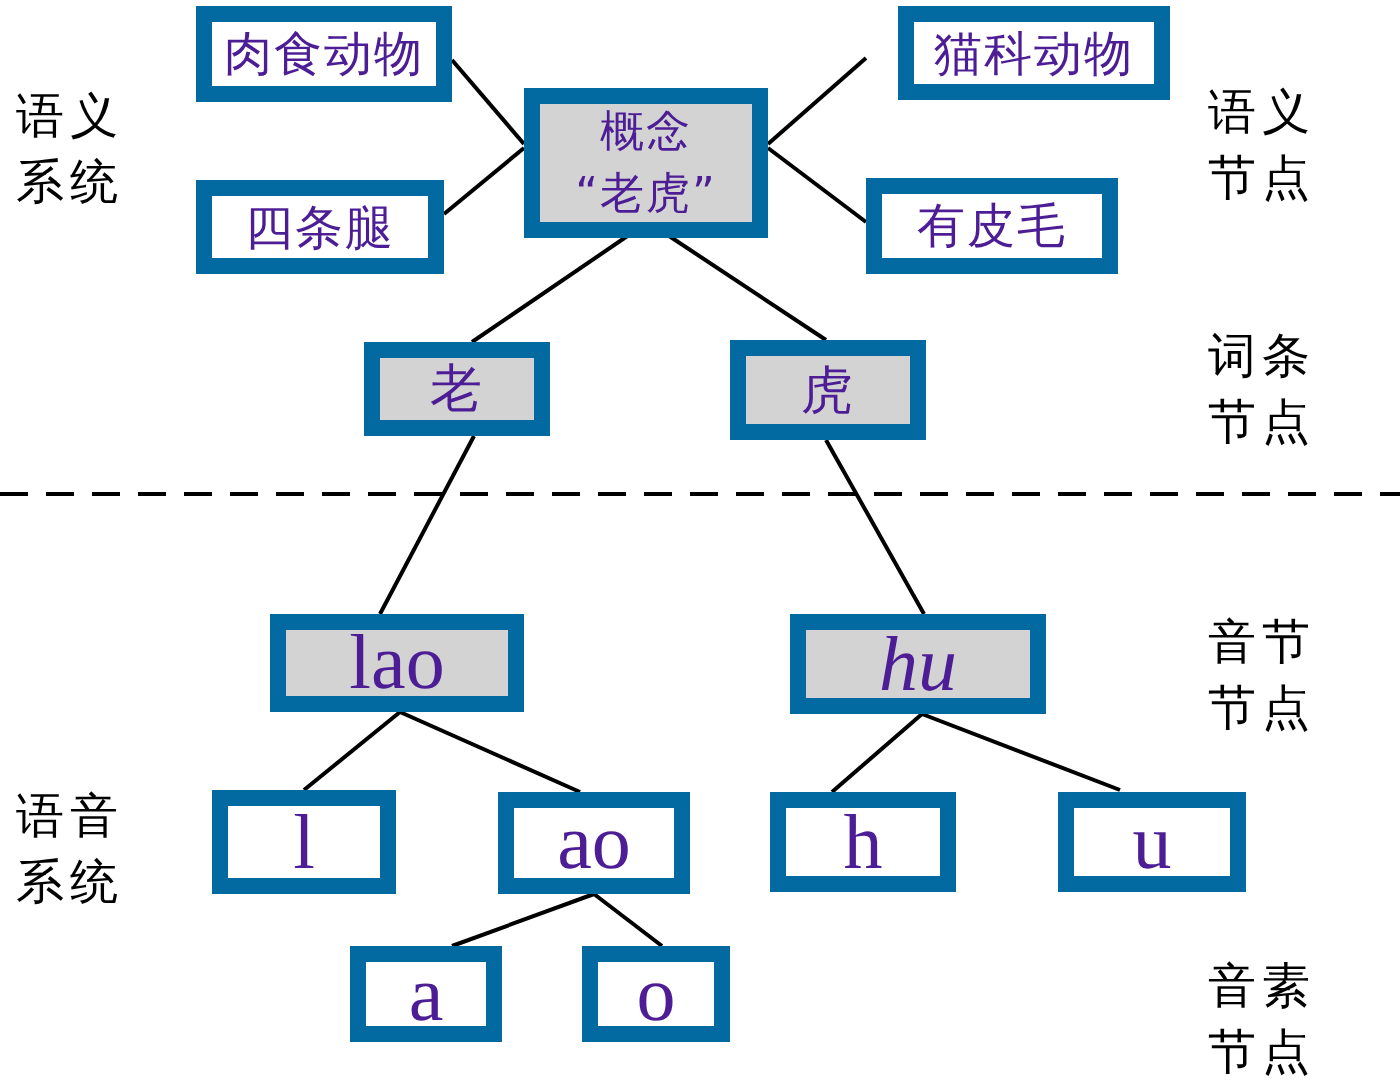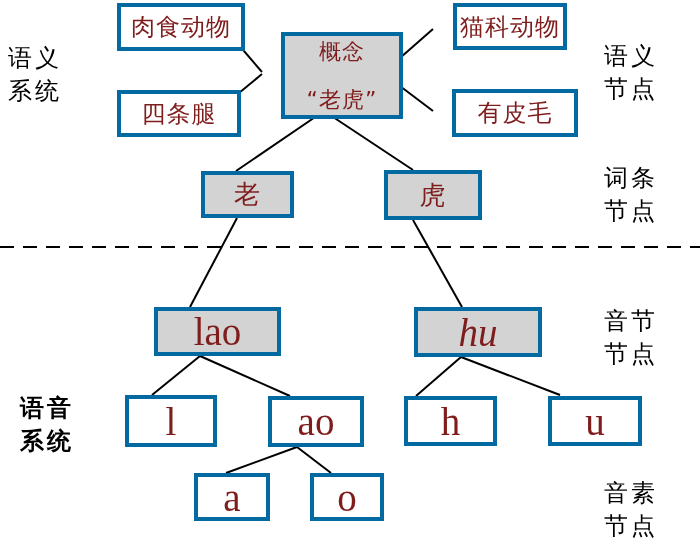--- a/index.html
+++ b/index.html
@@ -16,30 +16,29 @@
     overflow: hidden;
   }
   #wires {
     position: absolute;
     left: 0; top: 0;
     width: 700px; height: 544px;
   }
   .node {
     position: absolute;
     box-sizing: border-box;
-    border: 4px solid #0369a1;
+    border: 8px solid #0369a1;
     background: #ffffff;
     display: flex;
     align-items: center;
     justify-content: center;
     font-size: 24px;
-    color: #7f1d1d;
+    color: #4c1d95;
     z-index: 2;
     letter-spacing: 1px;
-    margin-left: 19px;
   }
   .node.shaded { background: #d3d3d3; }
   .node.latin {
     font-family: "Liberation Serif", "DejaVu Serif", serif;
     font-size: 39px;
     letter-spacing: 0;
   }
   .node.two-line {
     flex-direction: column;
     line-height: 31px;
@@ -77,24 +76,24 @@
       <line x1="297" y1="447" x2="226" y2="473"></line>
       <line x1="297" y1="447" x2="331" y2="473"></line>
       <line x1="461" y1="357" x2="416" y2="396"></line>
       <line x1="461" y1="357" x2="560" y2="395"></line>
       <line x1="0" y1="247" x2="700" y2="247" stroke-dasharray="14 9"></line>
     </g>
   </svg>
 
   <div class="node" style="left:98px;  top:3px;  width:128px; height:48px;">肉食动物</div>
   <div class="node" style="left:98px;  top:90px; width:124px; height:47px;">四条腿</div>
-  <div class="node" style="left:434px; top:3px;  width:114px; height:47px;">猫科动物</div>
+  <div class="node" style="left:449px; top:3px;  width:136px; height:47px;text-align:center;">猫科动物</div>
   <div class="node" style="left:433px; top:89px; width:126px; height:48px;">有皮毛</div>
 
-  <div class="node shaded two-line" style="left:262px; top:32px; width:122px; height:87px;justify-content:space-between;">
+  <div class="node shaded two-line" style="left:262px; top:44px; width:122px; height:75px;">
     <span>概念</span>
     <span>“老虎”</span>
   </div>
 
   <div class="node shaded" style="left:182px; top:171px; width:93px; height:47px; font-size:26px;">老</div>
   <div class="node shaded" style="left:365px; top:170px; width:98px; height:50px; font-size:26px;">虎</div>
 
   <div class="node shaded latin" style="left:135px; top:307px; width:127px; height:49px;">lao</div>
   <div class="node shaded latin" style="left:395px; top:307px; width:128px; height:50px;font-style:italic;">hu</div>
 
@@ -102,21 +101,21 @@
   <div class="node latin" style="left:249px; top:396px; width:96px; height:51px;">ao</div>
   <div class="node latin" style="left:385px; top:396px; width:93px; height:50px;">h</div>
   <div class="node latin" style="left:529px; top:396px; width:94px; height:50px;">u</div>
   <div class="node latin" style="left:175px; top:473px; width:76px; height:48px;">a</div>
   <div class="node latin" style="left:291px; top:473px; width:74px; height:48px;">o</div>
 
   <div class="side-label" style="left:8px; top:42px;">
     <span>语义</span>
     <span>系统</span>
   </div>
-  <div class="side-label" style="left:20px; top:392px;font-weight:bold;">
+  <div class="side-label" style="left:8px; top:392px;">
     <span>语音</span>
     <span>系统</span>
   </div>
 
   <div class="side-label" style="left:604px; top:40px;">
     <span>语义</span>
     <span>节点</span>
   </div>
   <div class="side-label" style="left:604px; top:162px;">
     <span>词条</span>

